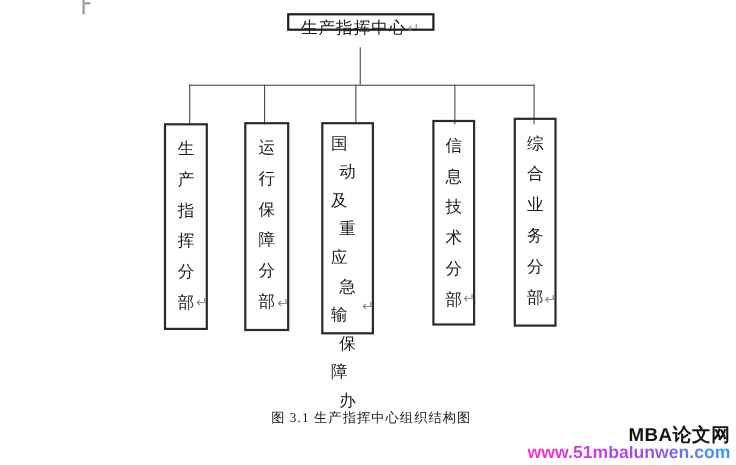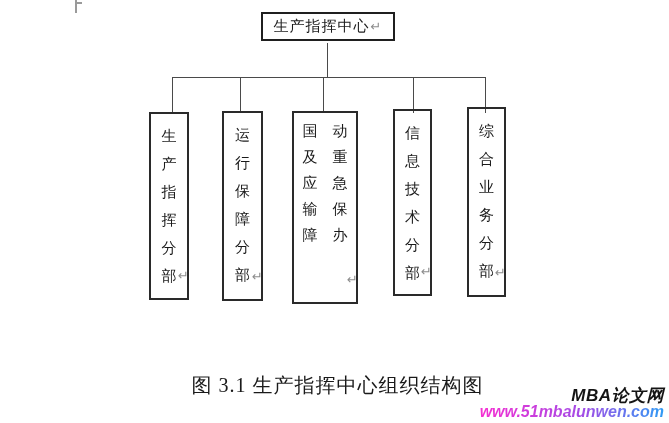--- a/index.html
+++ b/index.html
@@ -9,56 +9,56 @@
     font-family:"Liberation Serif","DejaVu Serif",serif; color:#1a1a1a;
     overflow:hidden;
   }
   
   .page-mark { position:absolute; left:75px; top:0; width:8px; height:13px; }
   .page-mark::before { content:""; position:absolute; left:0; top:0; bottom:0; width:2px; background:#9a9a9a; }
   .page-mark::after  { content:""; position:absolute; left:2px; top:2px; width:5px; height:2px; background:#9a9a9a; }
 
   
   .root-box {
-    position:absolute; left:261px; top:12px; width:134px; height:29px;
+    position:absolute; left:261px; top:12px; width:134px; height:16px;
     border:2px solid #1f1f1f; text-align:center; line-height:25px;
     font-size:15px; letter-spacing:1px; white-space:nowrap;
   }
   .branch-box {
     position:absolute; border:2px solid #2a2a2a; text-align:center;
     font-size:15px; padding-top:8px;
   }
   .branch-box .vrow { display:block; line-height:28px; }
   .branch-box.wide .vrow { line-height:26px; }
   .box-1 { left:149px; top:112px; width:40px; height:188px; }
   .box-2 { left:222px; top:111px; width:41px; height:190px; }
-  .box-3 { left:292px; top:111px; width:66px; height:193px; padding-top:5px; }
+  .box-3 { left:292px; top:111px; width:48px; height:193px; padding-top:5px; }
   .box-4 { left:393px; top:109px; width:39px; height:187px; }
   .box-5 { left:467px; top:107px; width:39px; height:190px; }
 
   .ret { color:#8d8d8d; font-size:13px; font-family:"DejaVu Sans",sans-serif; }
   .root-box .ret { margin-left:1px; }
   .branch-box .ret { position:absolute; right:-2px; bottom:15px; }
 
   
   .line { position:absolute; background:#4a4a4a; }
   .v-root { left:327px; top:43px;  width:1px; height:34px; }
   .h-main { left:172px; top:77px;  width:314px; height:1px; }
   .stub   { top:77px; width:1px; height:36px; }
   .stub-1 { left:172px; } .stub-2 { left:240px; } .stub-3 { left:323px; }
   .stub-4 { left:413px; } .stub-5 { left:485px; }
 
   
   .captions { position:absolute; left:0; top:355px; width:640px; text-align:center; }
   .caption-source { font-size:16px; letter-spacing:1px; }
-  .caption-figure { margin-top:17px; font-size:20px; letter-spacing:1px;padding-left:35px; }
+  .caption-figure { margin-top:17px; font-size:12px; letter-spacing:1px;padding-left:35px; }
 
   
   .watermark { position:absolute; right:5px; top:387px; text-align:right;
-    font-family:"Liberation Sans","DejaVu Sans",sans-serif; font-style:italic; }
+    font-family:"Liberation Sans","DejaVu Sans",sans-serif; }
   .wm-name { font-size:17px; font-weight:bold; color:#141414; line-height:18px; letter-spacing:0.5px; }
   .wm-url  { font-size:16px; line-height:14px; font-weight:bold;
     background:linear-gradient(90deg,#f62fd2 0%,#a44be6 55%,#2f9cf5 100%);
     -webkit-background-clip:text; background-clip:text;
     color:transparent; }
 </style>
 </head>
 <body>
 
 <div class="page">

